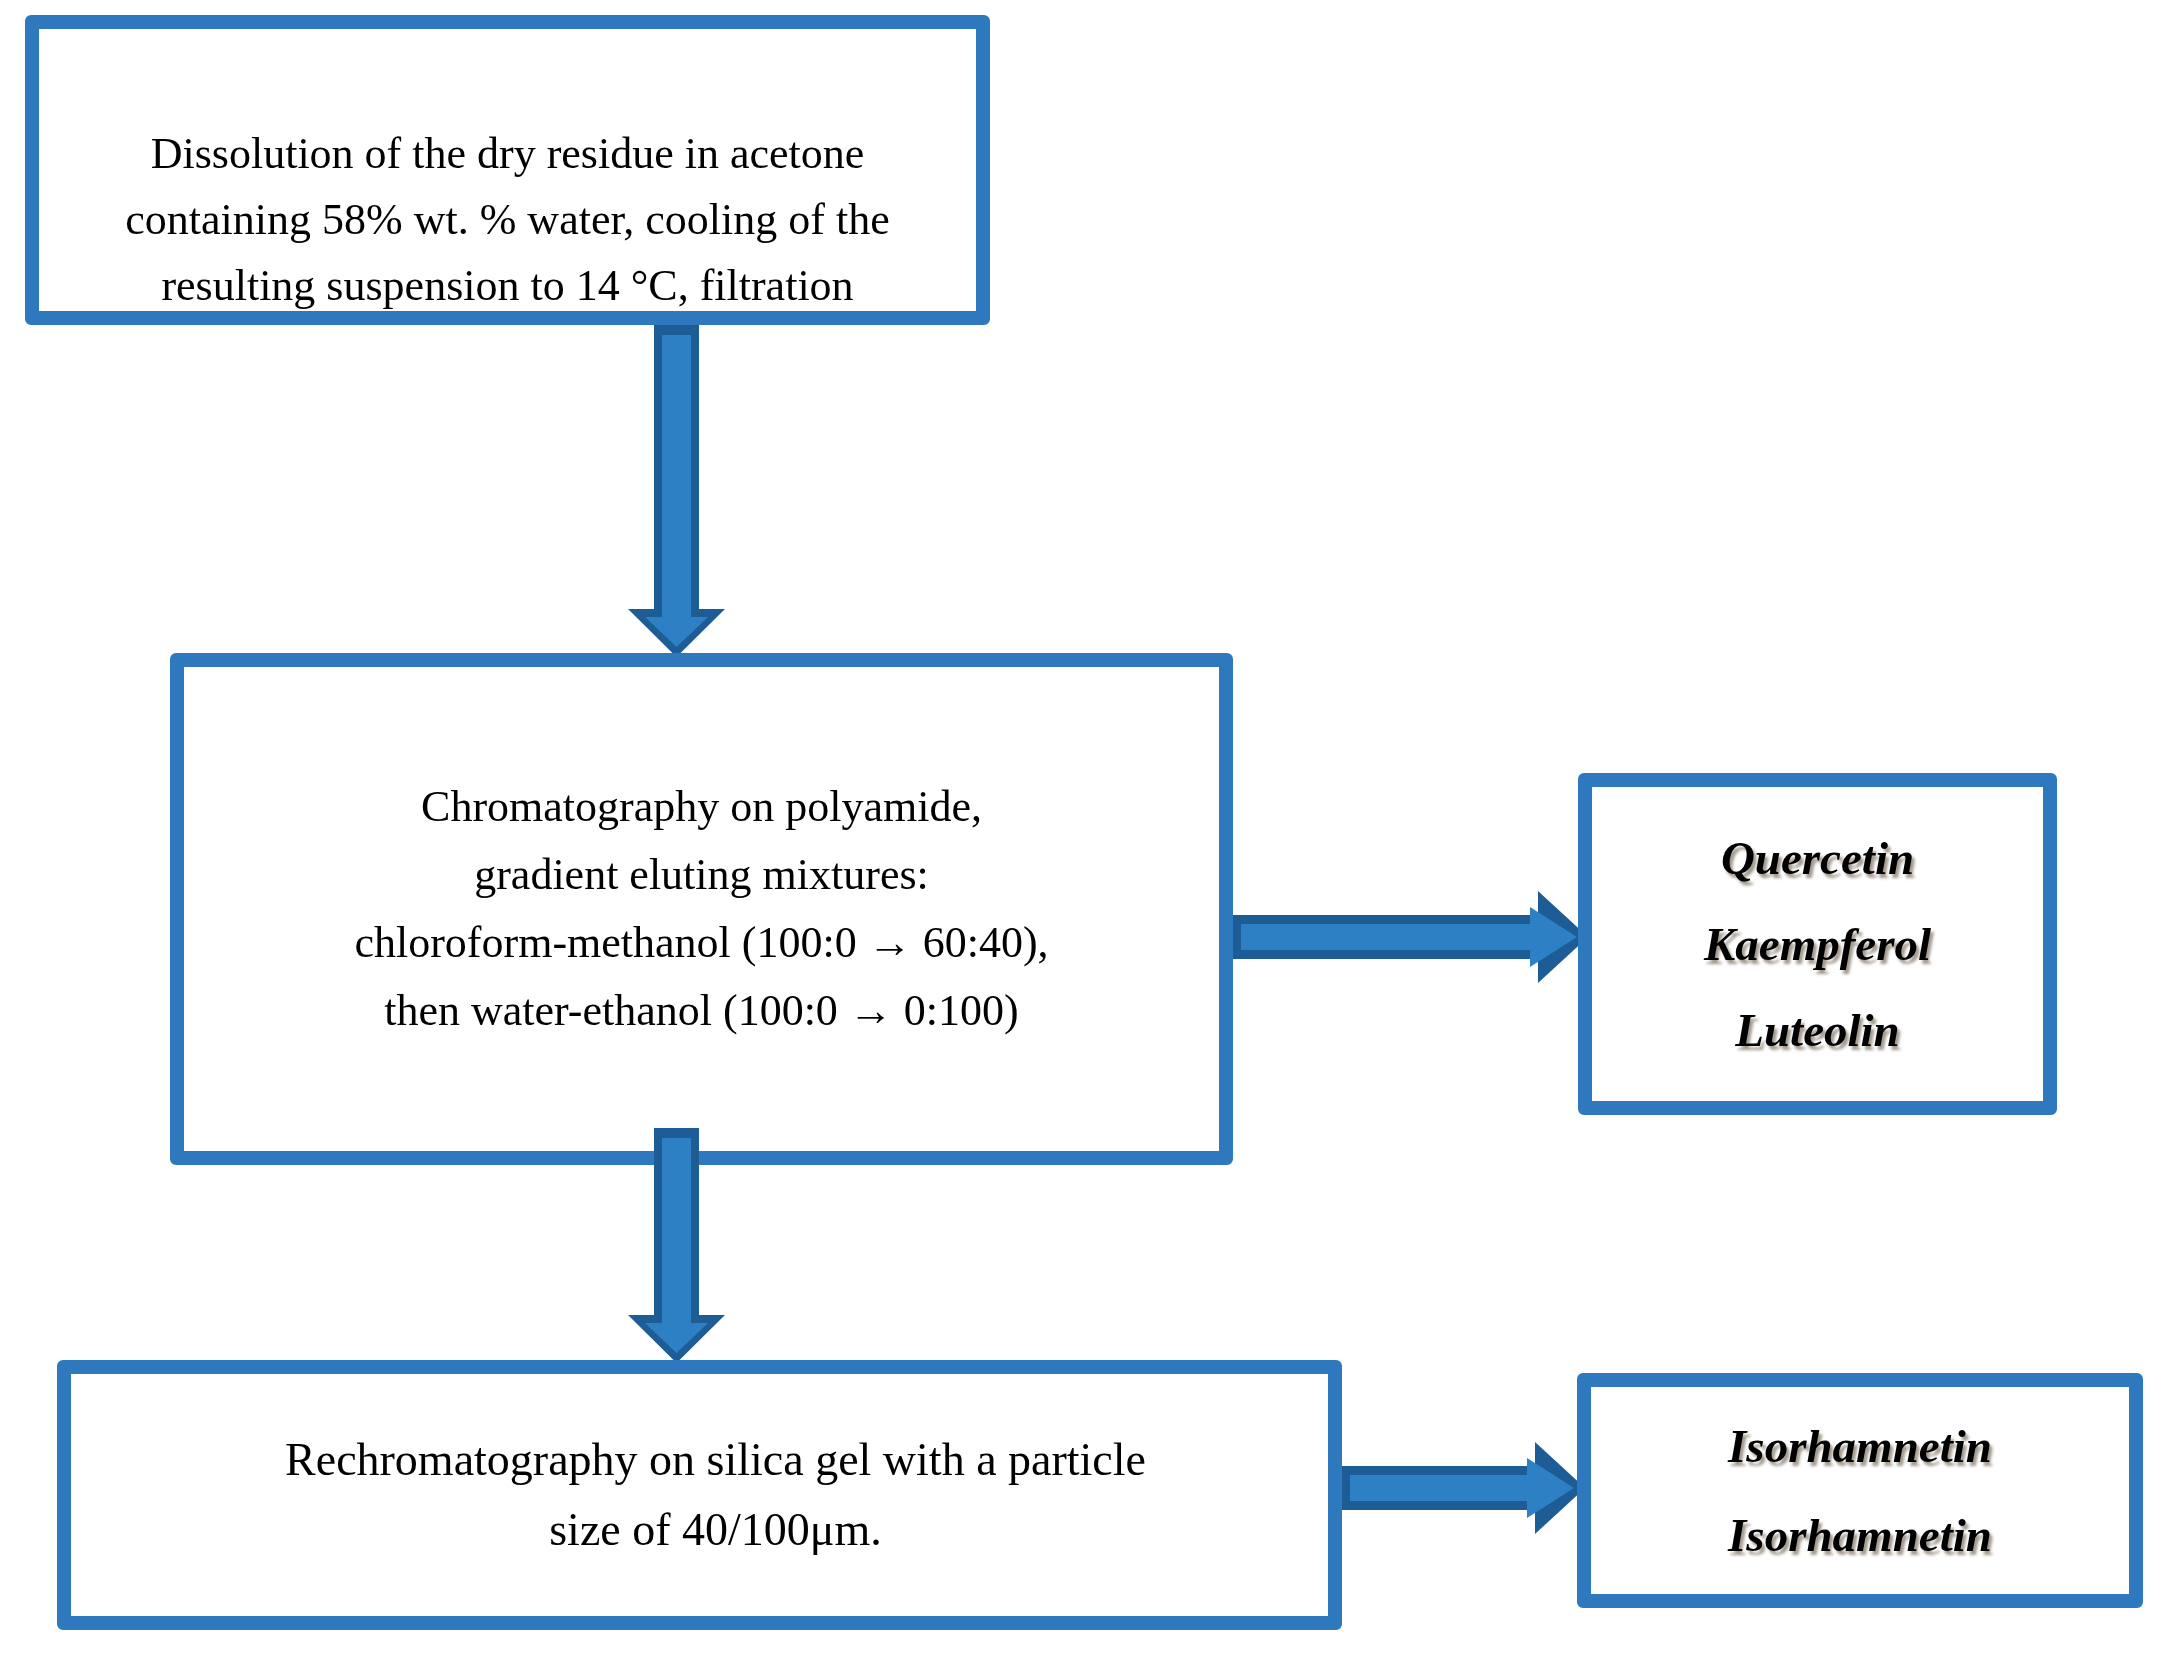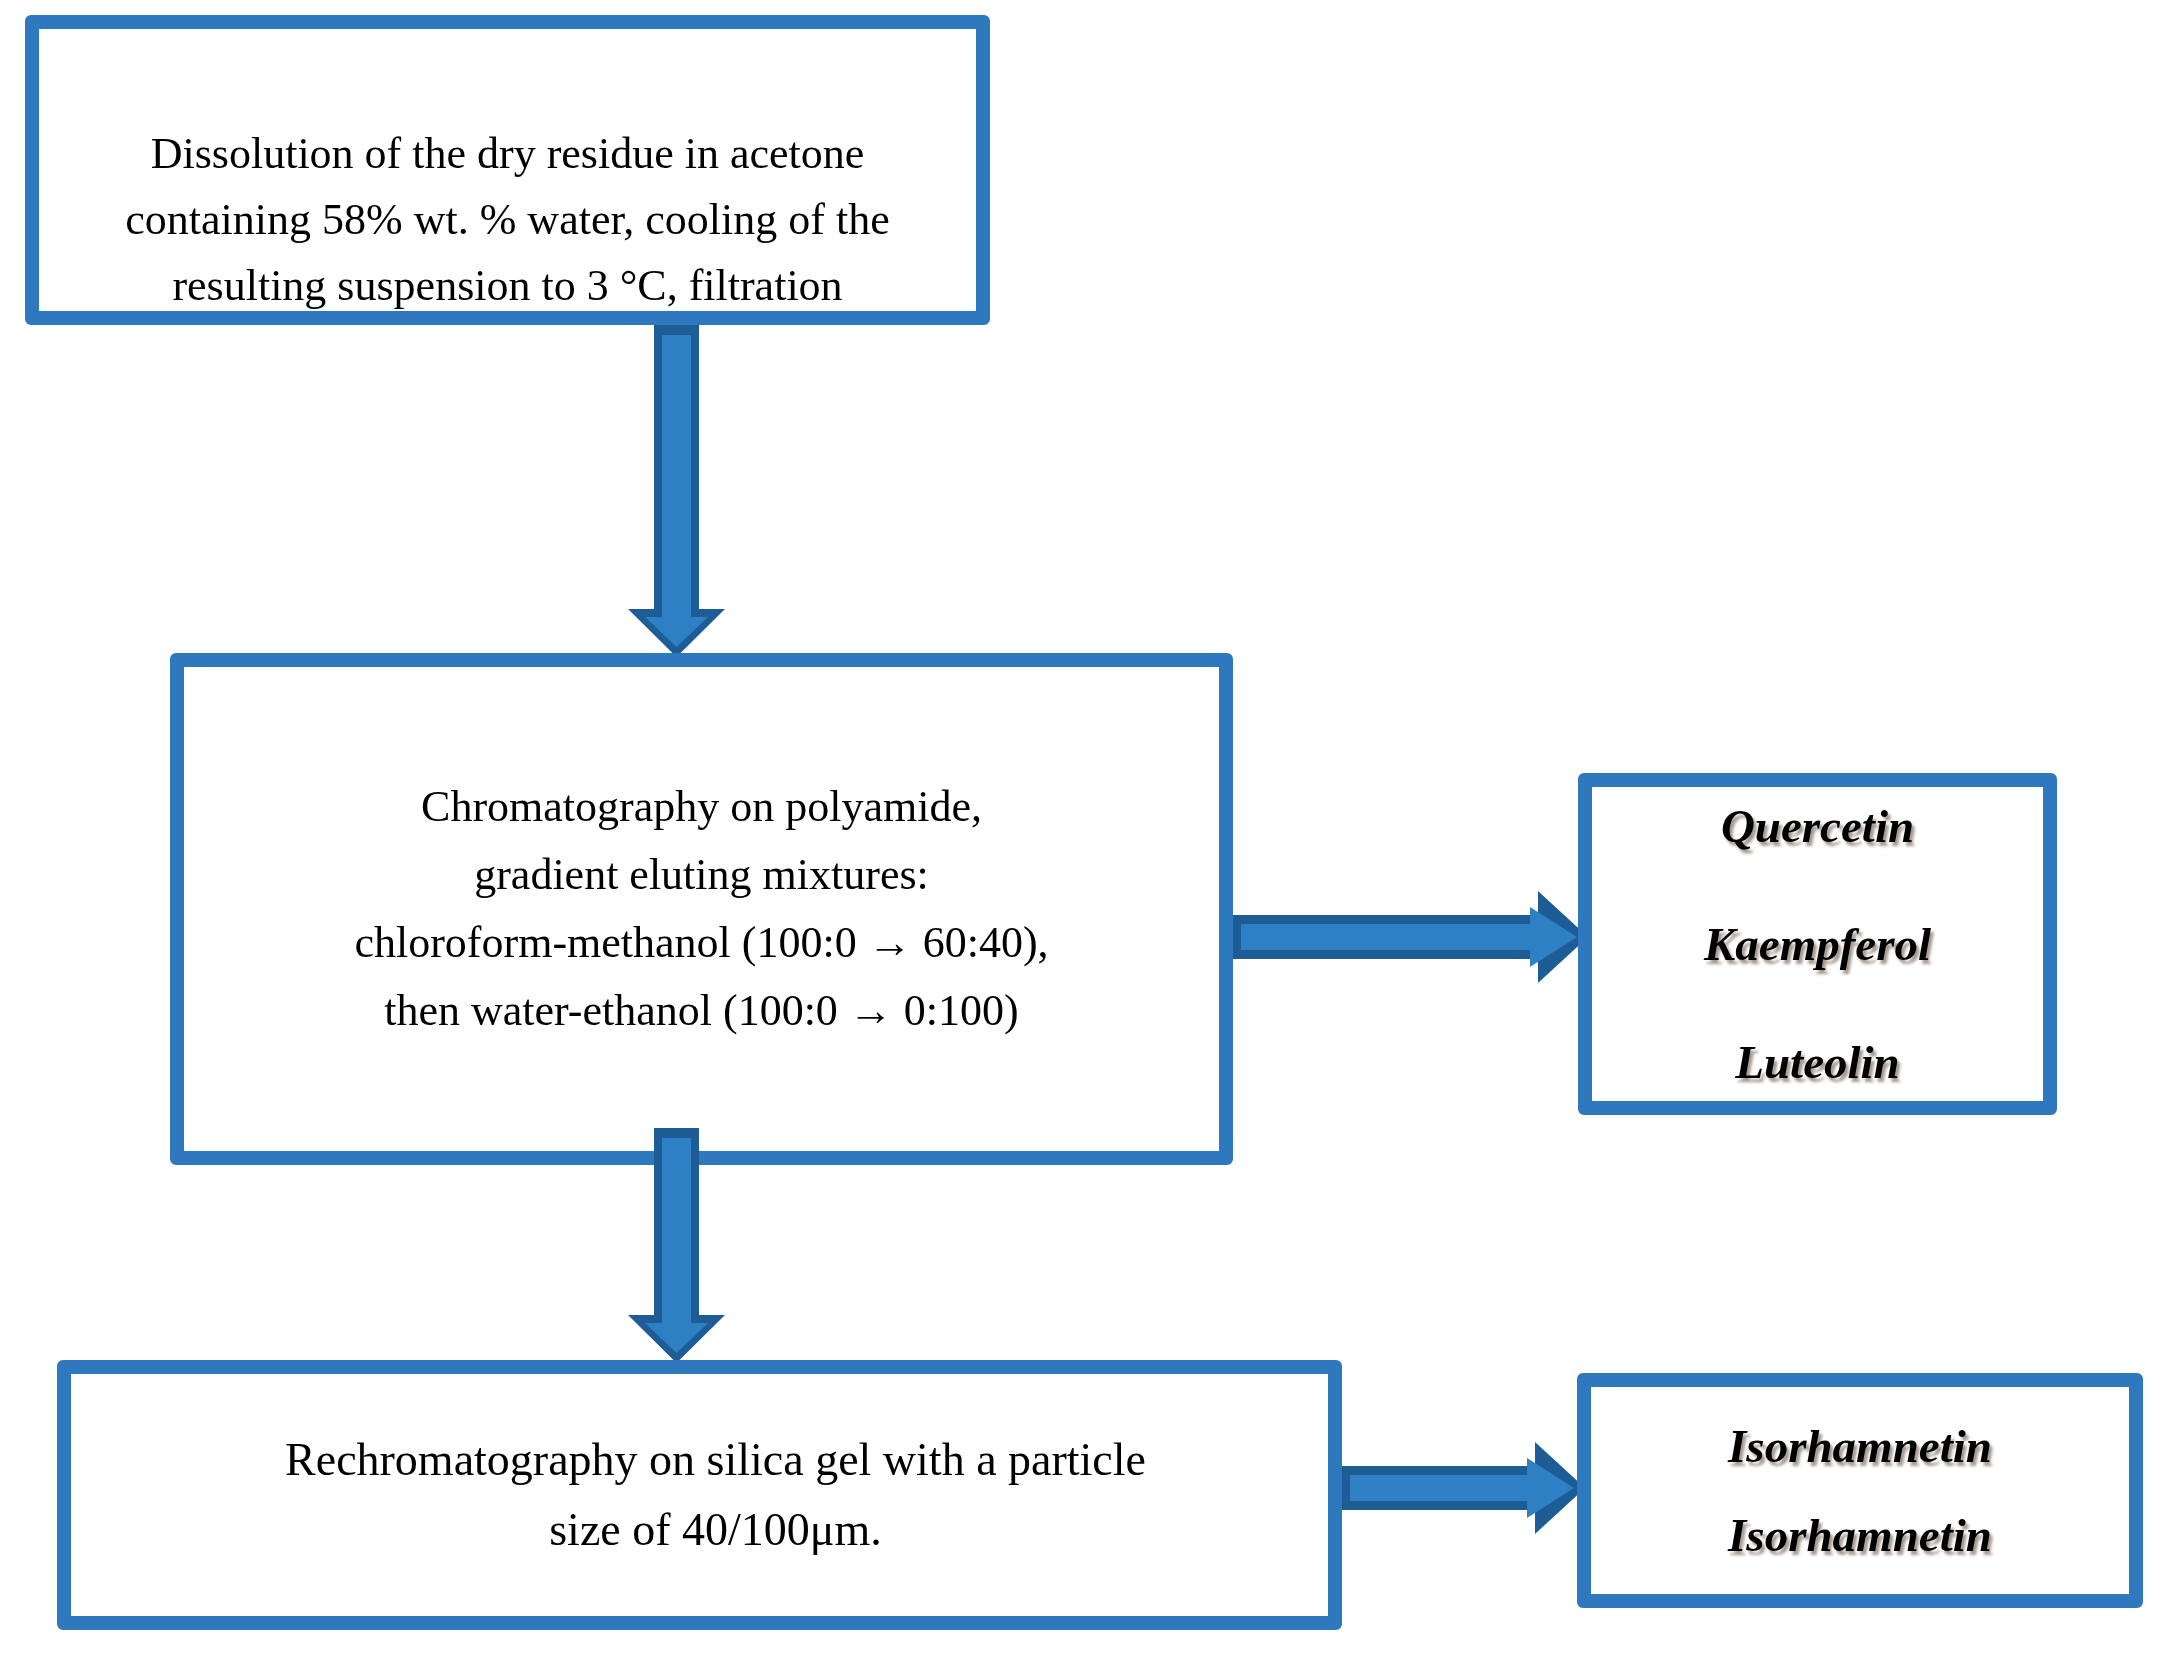--- a/index.html
+++ b/index.html
@@ -39,37 +39,37 @@
     font-size:47px;
     font-weight:bold;
     font-style:italic;
   }
   .product .line{
     text-shadow:3px 4px 3px rgba(50,30,5,0.45);
   }
   #box-dissolution{left:25px;top:15px;width:965px;height:310px;padding-top:100px;}
   #box-chromatography{left:170px;top:653px;width:1063px;height:512px;line-height:68px;}
   #box-rechromatography{left:57px;top:1360px;width:1285px;height:270px;font-size:46px;line-height:70px;padding-left:32px;}
-  #box-products-polyamide{left:1578px;top:773px;width:479px;height:342px;padding:12px 10px;}
+  #box-products-polyamide{left:1578px;top:773px;width:479px;height:342px;padding:44px 10px;}
   #box-products-silica{left:1577px;top:1373px;width:566px;height:235px;padding:32px 10px;gap:21px;}
   .arrow{position:absolute;display:block;}
   #arrow-down-1{left:628px;top:325px;}
   #arrow-down-2{left:628px;top:1128px;}
   #arrow-right-1{left:1233px;top:891px;}
   #arrow-right-2{left:1342px;top:1442px;}
 </style>
 </head>
 <body>
 
 <div class="canvas">
 
   <div class="box step" id="box-dissolution">
     <div class="line">Dissolution of the dry residue in acetone</div>
     <div class="line">containing 58% wt. % water, cooling of the</div>
-    <div class="line">resulting suspension to 3 °C, filtration</div>
+    <div class="line">resulting suspension to 14 °C, filtration</div>
   </div>
 
   <svg class="arrow" id="arrow-down-1" width="97" height="332" viewBox="0 0 97 332">
     <polygon fill="var(--arrow-dark)" points="26,0 71,0 71,284 97,284 48.5,332 0,284 26,284"></polygon>
     <polygon fill="var(--arrow-light)" points="34,10 63,10 63,292 80,292 48.5,322 17,292 34,292"></polygon>
   </svg>
 
   <div class="box step" id="box-chromatography">
     <div class="line">Chromatography on polyamide,</div>
     <div class="line">gradient eluting mixtures:</div>

